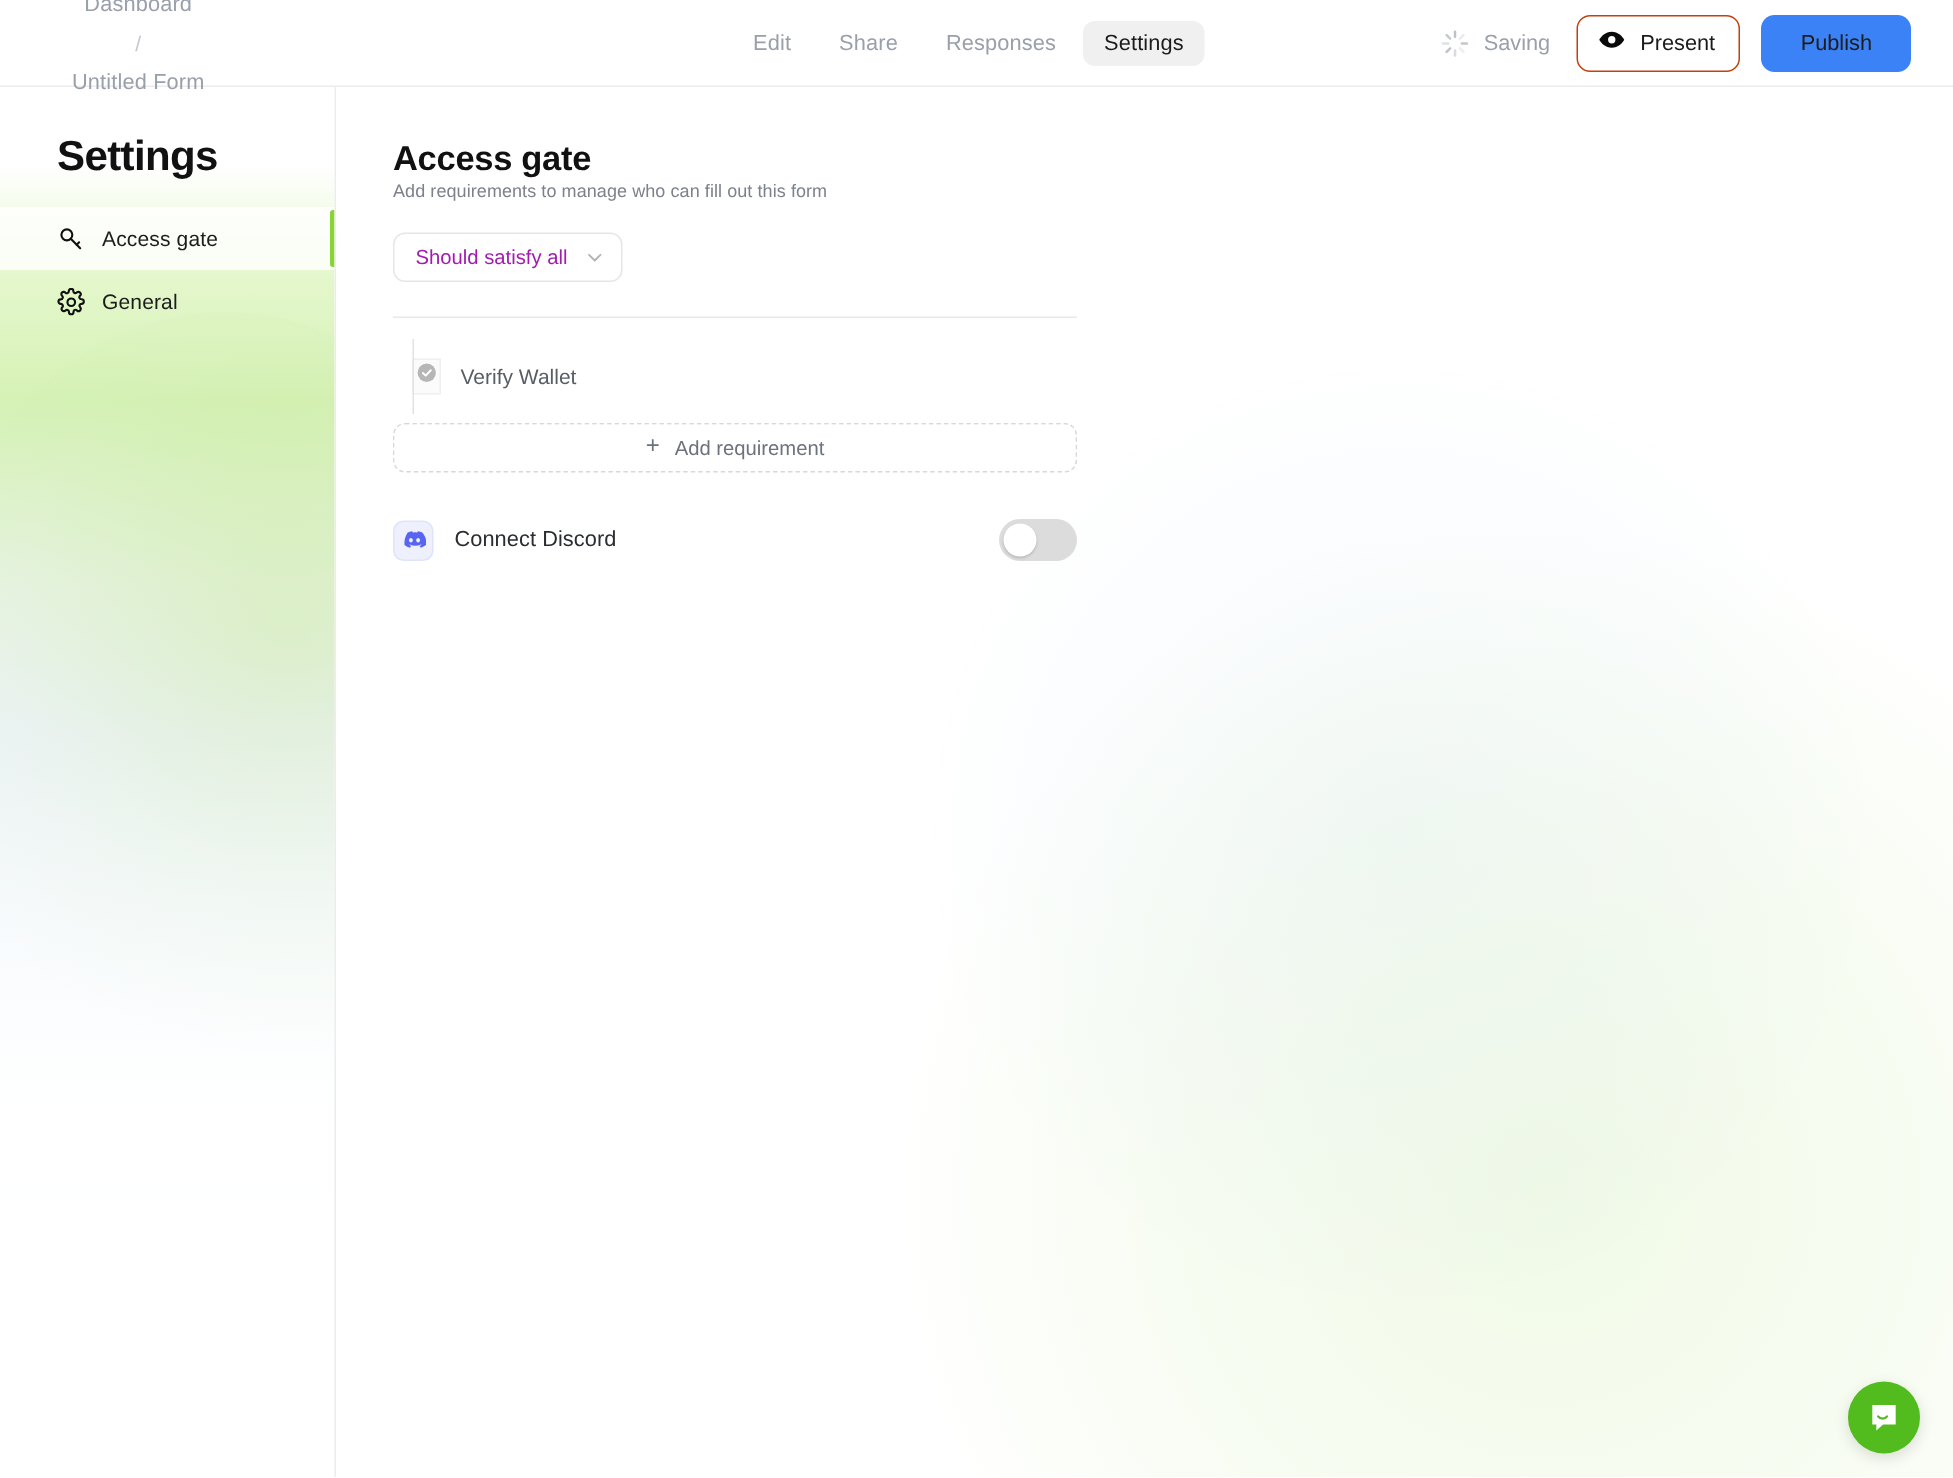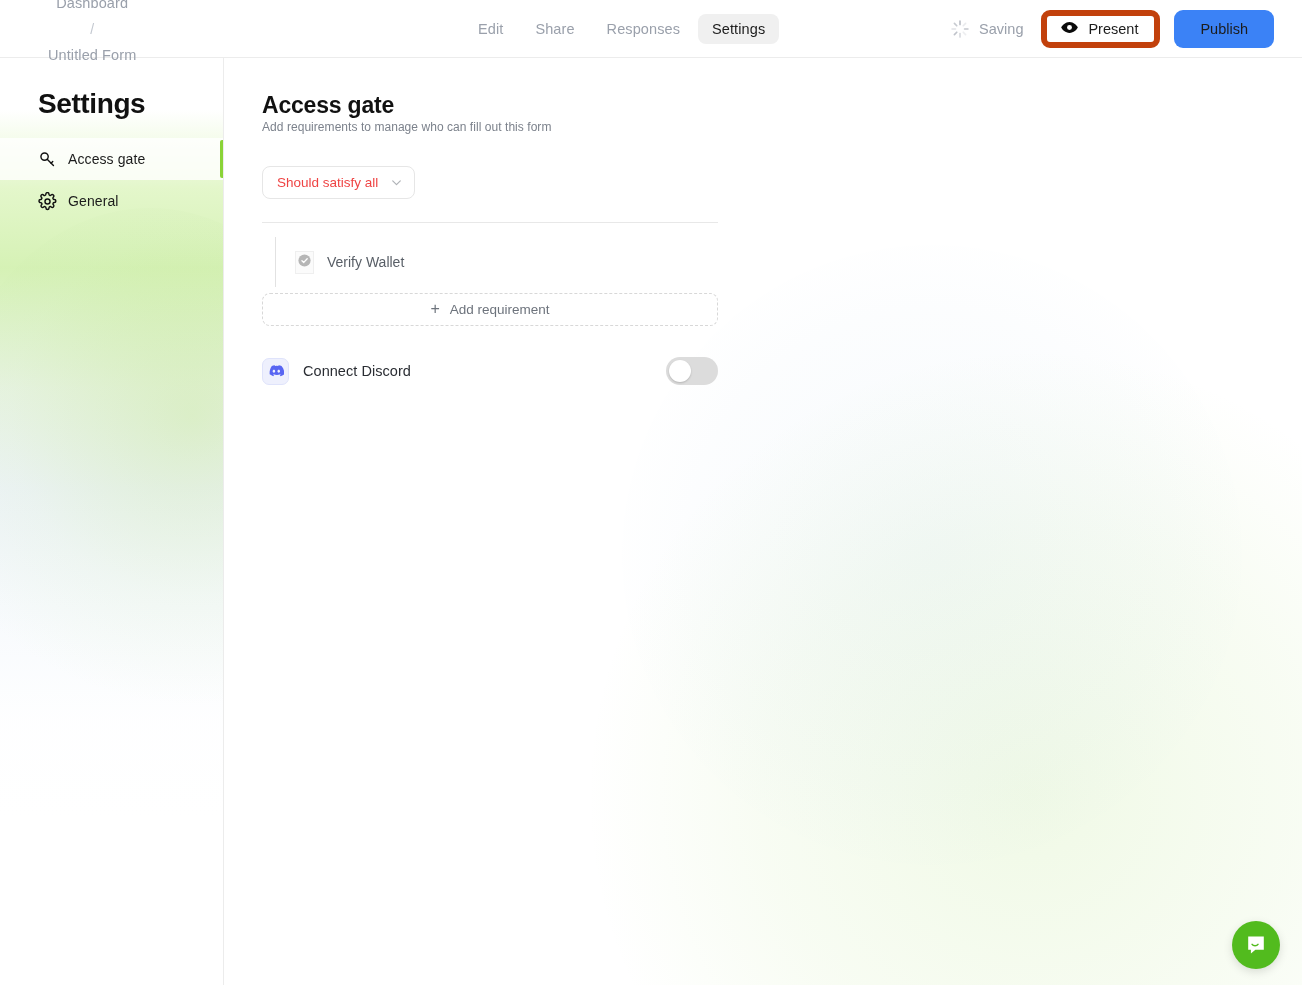--- a/index.html
+++ b/index.html
@@ -75,21 +75,21 @@
     font-size: 14.5px;
     color: #9aa0ab;
     letter-spacing: 0.1px;
     flex-direction: column;
   }
   .breadcrumb .crumb { cursor: pointer; }
   .breadcrumb .sep { color: #c3c8d0; font-size: 14px; }
 
   .nav-tabs {
     position: absolute;
-    left: 464px;
+    left: 488px;
     display: flex;
     align-items: center;
     gap: 4px;
   }
   .nav-tab {
     padding: 7px 14px;
     border-radius: 8px;
     font-size: 14.5px;
     color: #9aa0ab;
     cursor: pointer;
@@ -119,21 +119,21 @@
   }
   .spinner { width: 20px; height: 20px; display: block; }
   .spinner svg { display: block; }
 
   .btn-present {
     display: flex;
     align-items: center;
     gap: 9px;
     height: 38px;
     padding: 0 16px 0 13px;
-    border: 6px solid #c2410c;
+    border: 1px solid #c2410c;
     border-radius: 9px;
     background: #fff;
     font-size: 14.5px;
     color: #1c1c1c;
     cursor: pointer;
     font-family: inherit;
   }
   .btn-publish {
     height: 38px;
     padding: 0 26px;
@@ -242,31 +242,31 @@
     letter-spacing: -0.2px;
   }
   .page-sub {
     margin-top: 1px;
     font-size: 12px;
     color: #7c828c;
     letter-spacing: 0.05px;
   }
 
   .satisfy-select {
-    margin-top: 32px;
+    margin-top: 21px;
     display: inline-flex;
     align-items: center;
     gap: 12px;
     height: 33px;
     padding: 0 11px 0 14px;
     border: 1px solid #e6e6e6;
     border-radius: 8px;
     background: rgba(255,255,255,0.55);
     font-size: 13.5px;
-    color: #ef4444;
+    color: #a21caf;
     cursor: pointer;
   }
   .satisfy-select .chev { width: 13px; height: 13px; display: block; opacity: 0.55; }
 
   .divider {
     margin-top: 23px;
     width: 456px;
     height: 1px;
     background: #e8e8e8;
   }
@@ -318,21 +318,20 @@
   .toggle.on .knob { right: 3px; }
   .toggle.off { background: #dcdcdc; }
   .toggle.off .knob { left: 3px; }
 
   .sub-req {
     position: relative;
     display: flex;
     align-items: center;
     height: 38px;
     margin-left: 13px;
-    padding-left: 20px;
   }
   .sub-req::before {
     content: "";
     position: absolute;
     left: 0; top: -6px;
     width: 1px; height: 50px;
     background: #e2e2e2;
   }
   .sub-req .label {
     margin-left: 13px;

